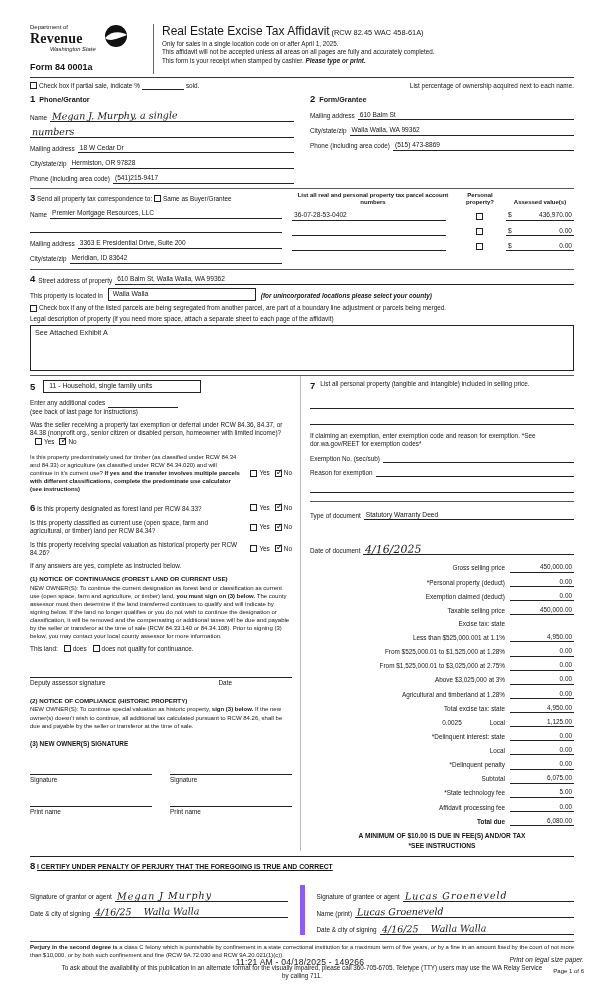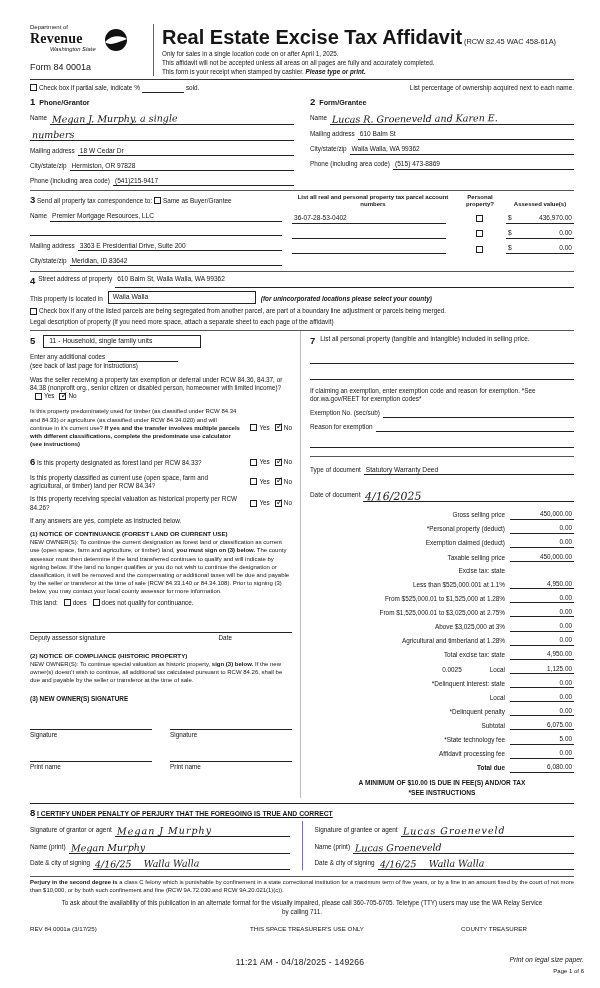--- a/index.html
+++ b/index.html
@@ -11,39 +11,39 @@
 .cb{position:relative;display:inline-block;width:7px;height:7px;border:1px solid #222;vertical-align:-1px;margin-right:2px;background:#fff;flex:none}
 .ckm{position:absolute;left:0;top:-3px;font-style:normal;font-weight:700;font-size:9px;line-height:1}
 .fill{display:inline-block;border-bottom:1px solid #222;min-height:9px;padding:0 2px;vertical-align:bottom}
 .hw{font-family:"DejaVu Serif",serif;font-style:italic;font-size:9.5px;line-height:1;white-space:pre;display:inline-block;transform:rotate(-.6deg)}
 .hw.big{font-size:11px}
 .hw.scr{letter-spacing:1px}
 .typed{font-size:6.6px}
 
 .hdr{display:flex;border-bottom:1px solid #333;padding-bottom:3px}
 .hdr-l{width:124px;flex:none;border-right:1px solid #666;padding-right:5px}
-.logo-row{display:flex;align-items:flex-end;gap:8px}
+.logo-row{display:flex;align-items:flex-start;gap:8px}
 .dept{font-size:6px}
 .revn{font-family:"Liberation Serif",serif;font-weight:700;font-size:14px;line-height:1.05;letter-spacing:.2px}
 .wast{font-size:5.8px;font-style:italic;margin-left:20px}
-.formno{font-weight:400;font-size:9px;margin-top:8px}
+.formno{font-weight:700;font-size:9px;margin-top:8px}
 .hdr-r{flex:1;padding-left:8px}
-.title{font-weight:700;font-size:20px}
+.title{font-weight:400;font-size:12px}
 .title-sub{font-size:7.4px}
 .hnote{font-size:6.3px;line-height:1.4}
 
 .toprow{display:flex;justify-content:space-between;align-items:flex-end;margin-top:4px}
 .pct-fill{width:42px;border-bottom:1px solid #222;display:inline-block;height:8px;vertical-align:bottom;margin:0 2px}
 
 .row12{display:flex;gap:16px;margin-top:3px;padding-bottom:4px}
 .party{flex:1}
 .sechead{display:flex;align-items:baseline;gap:4px}
 .secnum{font-weight:700;font-size:9.5px}
 .sectitle{font-weight:700;font-size:7.2px}
-.frow{display:flex;margin-top:5.5px}
+.frow{display:flex;align-items:flex-end;margin-top:5.5px}
 .frow .lbl{white-space:nowrap;padding-right:3px;flex:none}
 .frow .fill{flex:1}
 .hwcell{height:11px;overflow:visible}
 
 .row34{display:flex;border-top:1px solid #555;padding-top:3px}
 .sec3{width:262px;flex:none;padding-right:10px}
 .ptable{flex:1}
 .phead{display:flex;text-align:center;font-weight:700;font-size:6px;line-height:1.2;align-items:flex-end}
 .ph1{flex:1}.ph2{width:52px;flex:none}.ph3{width:68px;flex:none}
 .prow{display:flex;align-items:flex-end;margin-top:5.5px}
@@ -85,23 +85,23 @@
 .money{margin-top:8px}
 .mrow{display:flex;justify-content:flex-end;align-items:flex-end;margin-bottom:4.8px}
 .mlbl{text-align:right;padding-right:5px}
 .mval{width:64px;flex:none;border-bottom:1px solid #222;text-align:right;padding:0 2px;min-height:8px}
 .mval.noline{border-bottom:none}
 .mpre{padding-right:28px}
 .minnote{text-align:center;font-weight:700;font-size:6.6px;margin-top:5px;line-height:1.5}
 
 .sec8{border-top:1.5px solid #222;margin-top:5px;padding-top:3px}
 .certify{font-weight:700;font-size:6.8px;text-decoration:underline}
-.s8cols{display:flex;margin-top:2px}
+.s8cols{display:flex;margin-top:13px}
 .s8col{flex:1;padding-right:12px}
-.s8col+.s8col{border-left:1px solid #8b5cf6;padding-left:12px;padding-right:0}
+.s8col+.s8col{border-left:5px solid #8b5cf6;padding-left:12px;padding-right:0}
 
 .perj{margin-top:6px;border-top:1px solid #555;padding-top:2px;font-size:5.9px;text-align:justify;line-height:1.35}
 .altf{font-size:6.3px;text-align:center;margin-top:4px;line-height:1.4;padding:0 30px}
 .revrow{display:flex;margin-top:8px;font-size:6.2px}
 .revrow .rv{width:170px}
 .revrow .tsp{flex:1;text-align:center}
 .revrow .ct{width:160px;text-align:center}
 .stamp{position:absolute;left:0;right:0;bottom:20px;text-align:center;font-size:8.6px;letter-spacing:.2px}
 .printblock{position:absolute;right:16px;bottom:12px;text-align:right}
 .printnote{font-style:italic;font-size:6.8px}
@@ -172,24 +172,20 @@
           <span class="lbl">Phone (including area code)</span>
           <span class="fill typed">(541)215-9417</span>
         </div>
     </div>
     <div class="party">
       <div class="sechead">
           <span class="secnum">2</span>
           <span class="sectitle">Form/Grantee</span>
         </div>
       <div class="frow">
-          <span class="lbl">Name</span>
-          <span class="fill hwcell"><span class="hw">Lucas R. Groeneveld and Karen E.</span></span>
-        </div>
-      <div class="frow">
           <span class="lbl">Mailing address</span>
           <span class="fill typed">610 Balm St</span>
         </div>
       <div class="frow">
           <span class="lbl">City/state/zip</span>
           <span class="fill typed">Walla Walla, WA 99362</span>
         </div>
       <div class="frow">
           <span class="lbl">Phone (including area code)</span>
           <span class="fill typed">(515) 473-8869</span>
@@ -264,20 +260,21 @@
     <div class="s4row">
         <span>This property is located in</span>
         <span class="locbox">Walla Walla</span>
         <span class="bi">(for unincorporated locations please select your county)</span>
       </div>
     <div class="s4row">
         <span class="cb"></span>
         <span>Check box if any of the listed parcels are being segregated from another parcel, are part of a boundary line adjustment or parcels being merged.</span>
       </div>
     <div style="margin-top:3px">Legal description of property (if you need more space, attach a separate sheet to each page of the affidavit)</div>
+    <div class="legalbox"><span>See Attached Exhibit A</span></div>
   </div>
 
   <div class="cols">
     <div class="colL">
 
       <div class="coderow">
         <span class="secnum">5</span>
         <span class="codebox">11 - Household, single family units</span>
       </div>
       <div class="frow">
@@ -390,21 +387,21 @@
       <div class="frow">
           <span class="lbl">Reason for exemption</span>
           <span class="fill"></span>
         </div>
       <div class="blankline"></div>
       <div class="docblock">
         <div class="frow">
             <span class="lbl">Type of document</span>
             <span class="fill typed">Statutory Warranty Deed</span>
           </div>
-        <div class="frow" style="margin-top:16px">
+        <div class="frow" style="margin-top:24px">
             <span class="lbl">Date of document</span>
             <span class="fill hwcell"><span class="hw big">4/16/2025</span></span>
           </div>
       </div>
       <div class="money">
         <div class="mrow">
             <span class="mlbl">Gross selling price</span>
             <span class="mval">450,000.00</span>
           </div>
         <div class="mrow">
@@ -490,24 +487,20 @@
 
   <div class="sec8">
     <div><span class="secnum">8</span> <span class="certify">I CERTIFY UNDER PENALTY OF PERJURY THAT THE FOREGOING IS TRUE AND CORRECT</span></div>
     <div class="s8cols">
       <div class="s8col">
         <div class="frow">
             <span class="lbl">Signature of grantor or agent</span>
             <span class="fill hwcell"><span class="hw scr">Megan J Murphy</span></span>
           </div>
         <div class="frow">
-            <span class="lbl">Name (print)</span>
-            <span class="fill hwcell"><span class="hw">Megan Murphy</span></span>
-          </div>
-        <div class="frow">
             <span class="lbl">Date &amp; city of signing</span>
             <span class="fill hwcell"><span class="hw">4/16/25    Walla Walla</span></span>
           </div>
       </div>
       <div class="s8col">
         <div class="frow">
             <span class="lbl">Signature of grantee or agent</span>
             <span class="fill hwcell"><span class="hw scr">Lucas Groeneveld</span></span>
           </div>
         <div class="frow">

